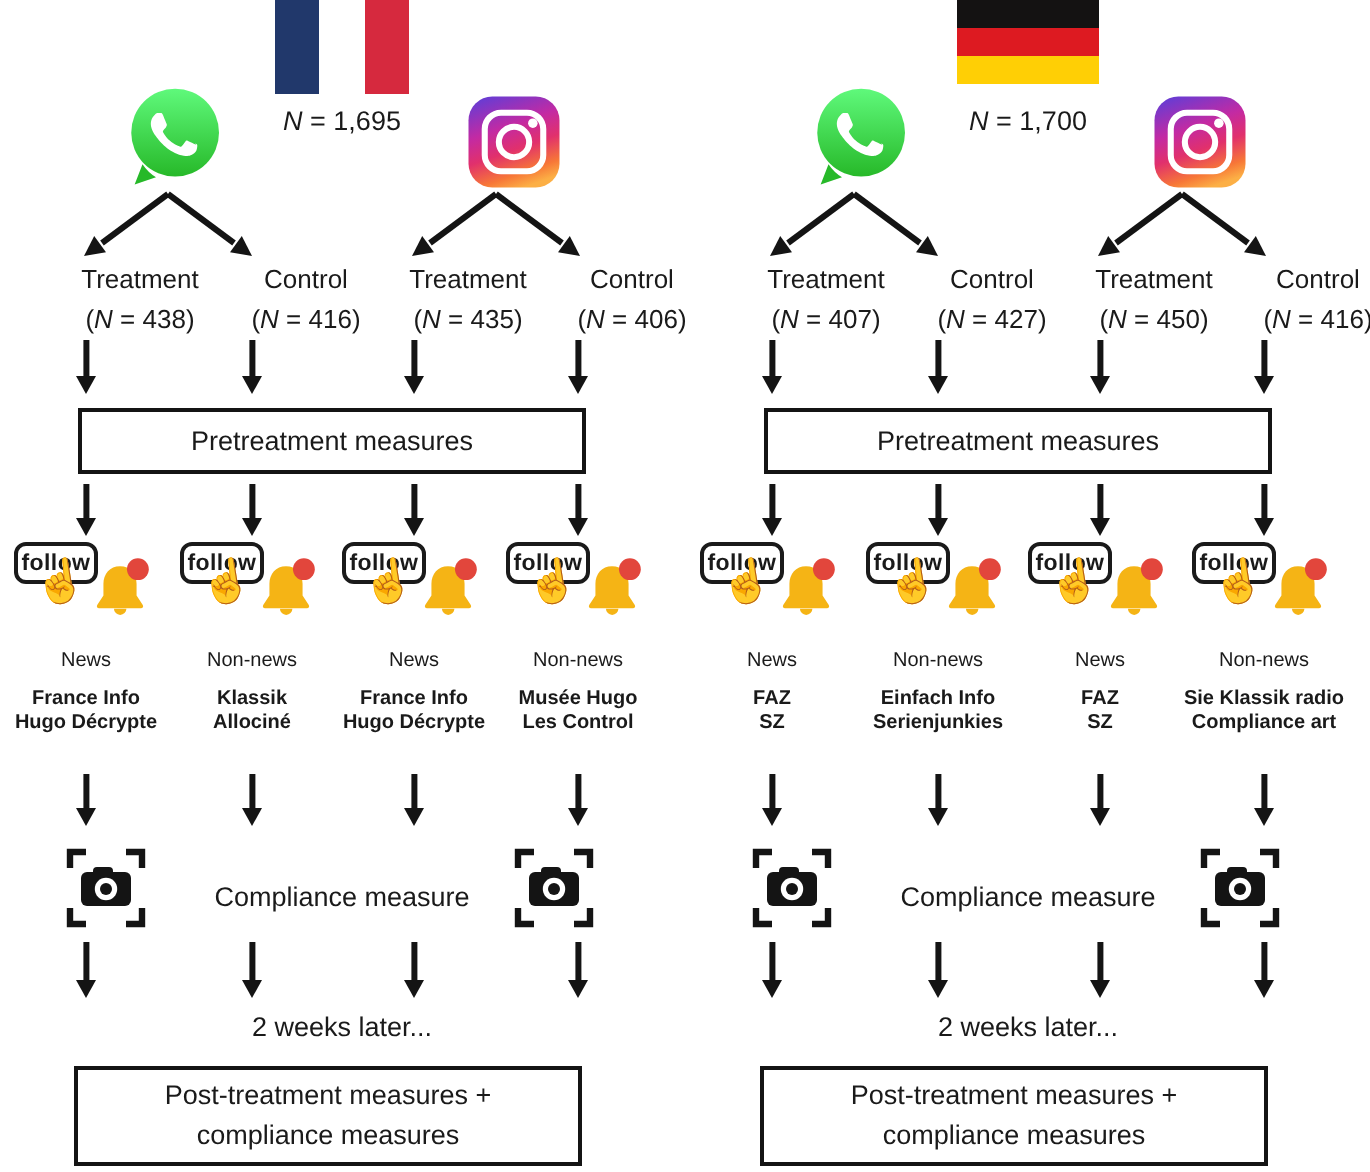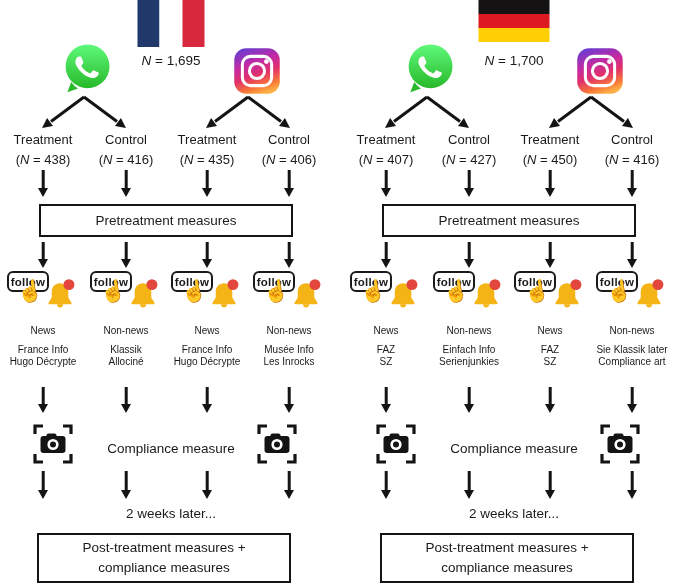--- a/index.html
+++ b/index.html
@@ -18,42 +18,42 @@
   .flag-de { width:71px; height:42px; flex-direction:column; }
   .flag-de div { flex:1; }
   .de1 { background:#141212; } .de2 { background:#dd1a21; } .de3 { background:#ffcf05; }
 
   .ntop { position:absolute; top:53px; left:50%; transform:translateX(-50%); font-size:13.5px; white-space:nowrap; }
 
   .appicon { position:absolute; transform:translateX(-50%); }
 
   .branch { position:absolute; width:124px; height:38px; }
 
-  .cond { position:absolute; transform:translateX(-50%); text-align:center; font-size:13px; line-height:1.5; white-space:nowrap; }
+  .cond { position:absolute; transform:translateX(-50%); text-align:center; font-size:13px; line-height:1.5; white-space:nowrap;margin-left:27px; }
 
   .varrow { position:absolute; width:14px; transform:translateX(-50%); }
   .varrow::before { content:""; position:absolute; left:50%; transform:translateX(-50%); top:0; bottom:6px; width:2.6px; background:#141414; }
   .varrow::after { content:""; position:absolute; left:50%; transform:translateX(-50%); bottom:0; width:0; height:0;
                    border-left:5.5px solid transparent; border-right:5.5px solid transparent; border-top:9px solid #141414; }
 
   .boxx { position:absolute; border:2px solid #141414; background:#fff; display:flex; flex-direction:column;
           align-items:center; justify-content:center; text-align:center; font-size:13.5px; }
   .pre  { left:39px; top:204px; width:254px; height:33px; }
   .post { left:37px; top:533px; width:254px; height:50px; line-height:1.45;text-align:right; }
 
   .fb { position:absolute; width:72px; height:54px; transform:translateX(-50%); }
   .follow-btn { position:absolute; left:0; top:3px; width:42px; height:21px; border:2px solid #1a1a1a; border-radius:6px;
                 background:#fff; display:flex; align-items:center; justify-content:center;
                 font-size:11.5px; font-weight:600; letter-spacing:.2px; }
   .hand { position:absolute; left:10px; top:13px; font-size:21px; line-height:1; transform:rotate(-8deg); color:#141414; }
   .bellwrap { position:absolute; right:3px; top:9px; }
 
   .types { position:absolute; transform:translateX(-50%); text-align:center; font-size:10px; white-space:nowrap; }
   .types .ttl { margin-bottom:8px; }
-  .types .outlet { line-height:1.15; }
+  .types .outlet { line-height:1.15;font-weight:bold; }
 
   .camera { position:absolute; transform:translateX(-50%); }
   .comp-label { position:absolute; left:50%; top:441px; transform:translateX(-50%); font-size:13.5px; white-space:nowrap; }
   .later { position:absolute; left:50%; top:506px; transform:translateX(-50%); font-size:13.5px; white-space:nowrap; }
   i { font-style:italic; }
 </style>
 </head>
 <body>
 
 <svg width="0" height="0" style="position:absolute">
@@ -205,22 +205,22 @@
       <div class="outlet">Klassik</div>
       <div class="outlet">Allociné</div>
     </div>
     <div class="types" style="left:207px;top:325px">
       <div class="ttl">News</div>
       <div class="outlet">France Info</div>
       <div class="outlet">Hugo Décrypte</div>
     </div>
     <div class="types" style="left:289px;top:325px">
       <div class="ttl">Non-news</div>
-      <div class="outlet">Musée Info</div>
-      <div class="outlet">Les Inrocks</div>
+      <div class="outlet">Musée Hugo</div>
+      <div class="outlet">Les Control</div>
     </div>
 
     <div class="varrow" style="left:43px;top:387px;height:26px"></div>
     <div class="varrow" style="left:126px;top:387px;height:26px"></div>
     <div class="varrow" style="left:207px;top:387px;height:26px"></div>
     <div class="varrow" style="left:289px;top:387px;height:26px"></div>
 
     <div class="camera" style="left:53px;top:422px">
       <svg width="44" height="44" viewBox="0 0 44 44">
         <path d="M4 12 V4 H12" stroke="#141414" stroke-width="3.2" fill="none"></path>
@@ -391,21 +391,21 @@
       <div class="outlet">Einfach Info</div>
       <div class="outlet">Serienjunkies</div>
     </div>
     <div class="types" style="left:207px;top:325px">
       <div class="ttl">News</div>
       <div class="outlet">FAZ</div>
       <div class="outlet">SZ</div>
     </div>
     <div class="types" style="left:289px;top:325px">
       <div class="ttl">Non-news</div>
-      <div class="outlet">Sie Klassik later</div>
+      <div class="outlet">Sie Klassik radio</div>
       <div class="outlet">Compliance art</div>
     </div>
 
     <div class="varrow" style="left:43px;top:387px;height:26px"></div>
     <div class="varrow" style="left:126px;top:387px;height:26px"></div>
     <div class="varrow" style="left:207px;top:387px;height:26px"></div>
     <div class="varrow" style="left:289px;top:387px;height:26px"></div>
 
     <div class="camera" style="left:53px;top:422px">
       <svg width="44" height="44" viewBox="0 0 44 44">

